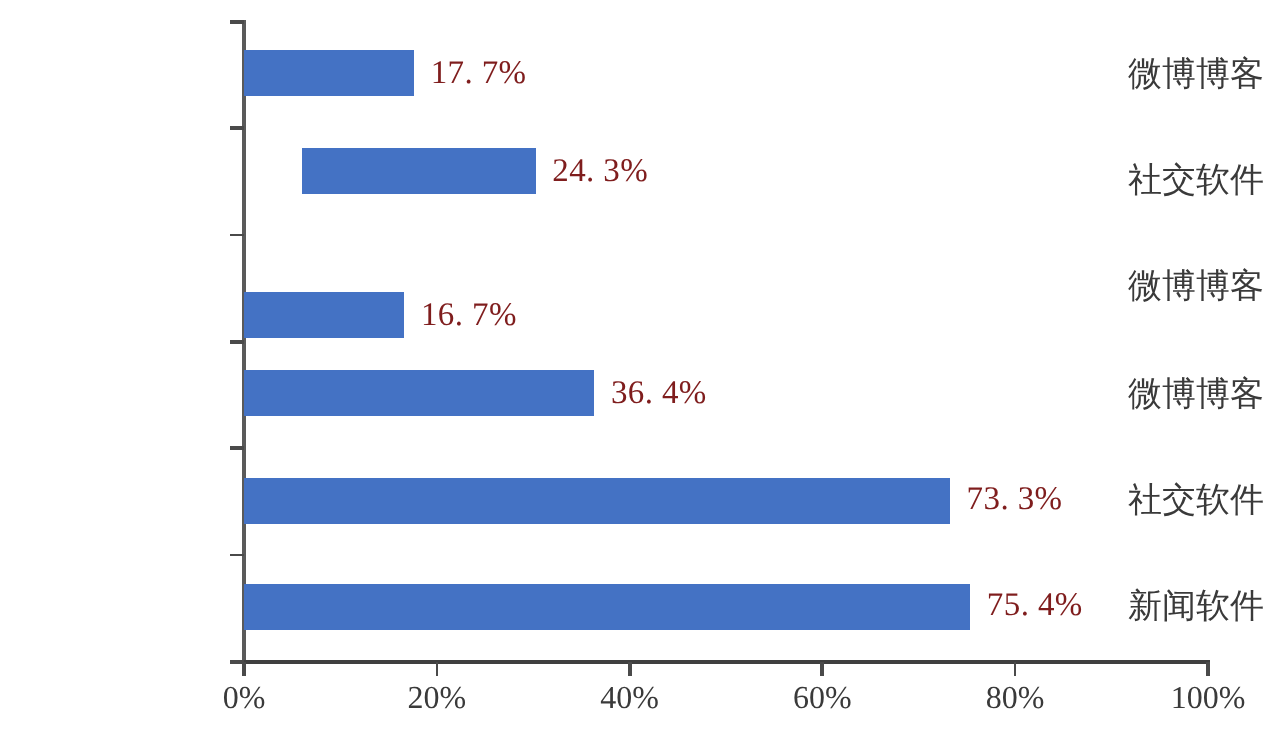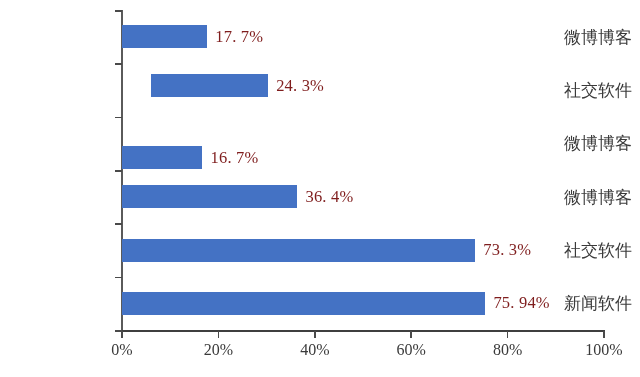--- a/index.html
+++ b/index.html
@@ -163,17 +163,17 @@
       <div class="bar-row" style="top: 185.167px; left: 122px; width: 482px;">
         <div class="bar" style="width: 175.448px; background: rgb(68, 114, 196);"></div>
         <div class="bar-label" style="left: 183.448px;">36. 4%</div>
       </div>
       <div class="bar-row" style="top: 238.5px; left: 122px; width: 482px;">
         <div class="bar" style="width: 353.306px; background: rgb(68, 114, 196);"></div>
         <div class="bar-label" style="left: 361.306px;">73. 3%</div>
       </div>
       <div class="bar-row" style="top: 291.833px; left: 122px; width: 482px;">
         <div class="bar" style="width: 363.428px; background: rgb(68, 114, 196);"></div>
-        <div class="bar-label" style="left: 371.428px;">75. 94%</div>
+        <div class="bar-label" style="left: 371.428px;">75. 4%</div>
       </div>
     </div>
 
 </div>
 
 </body></html>

